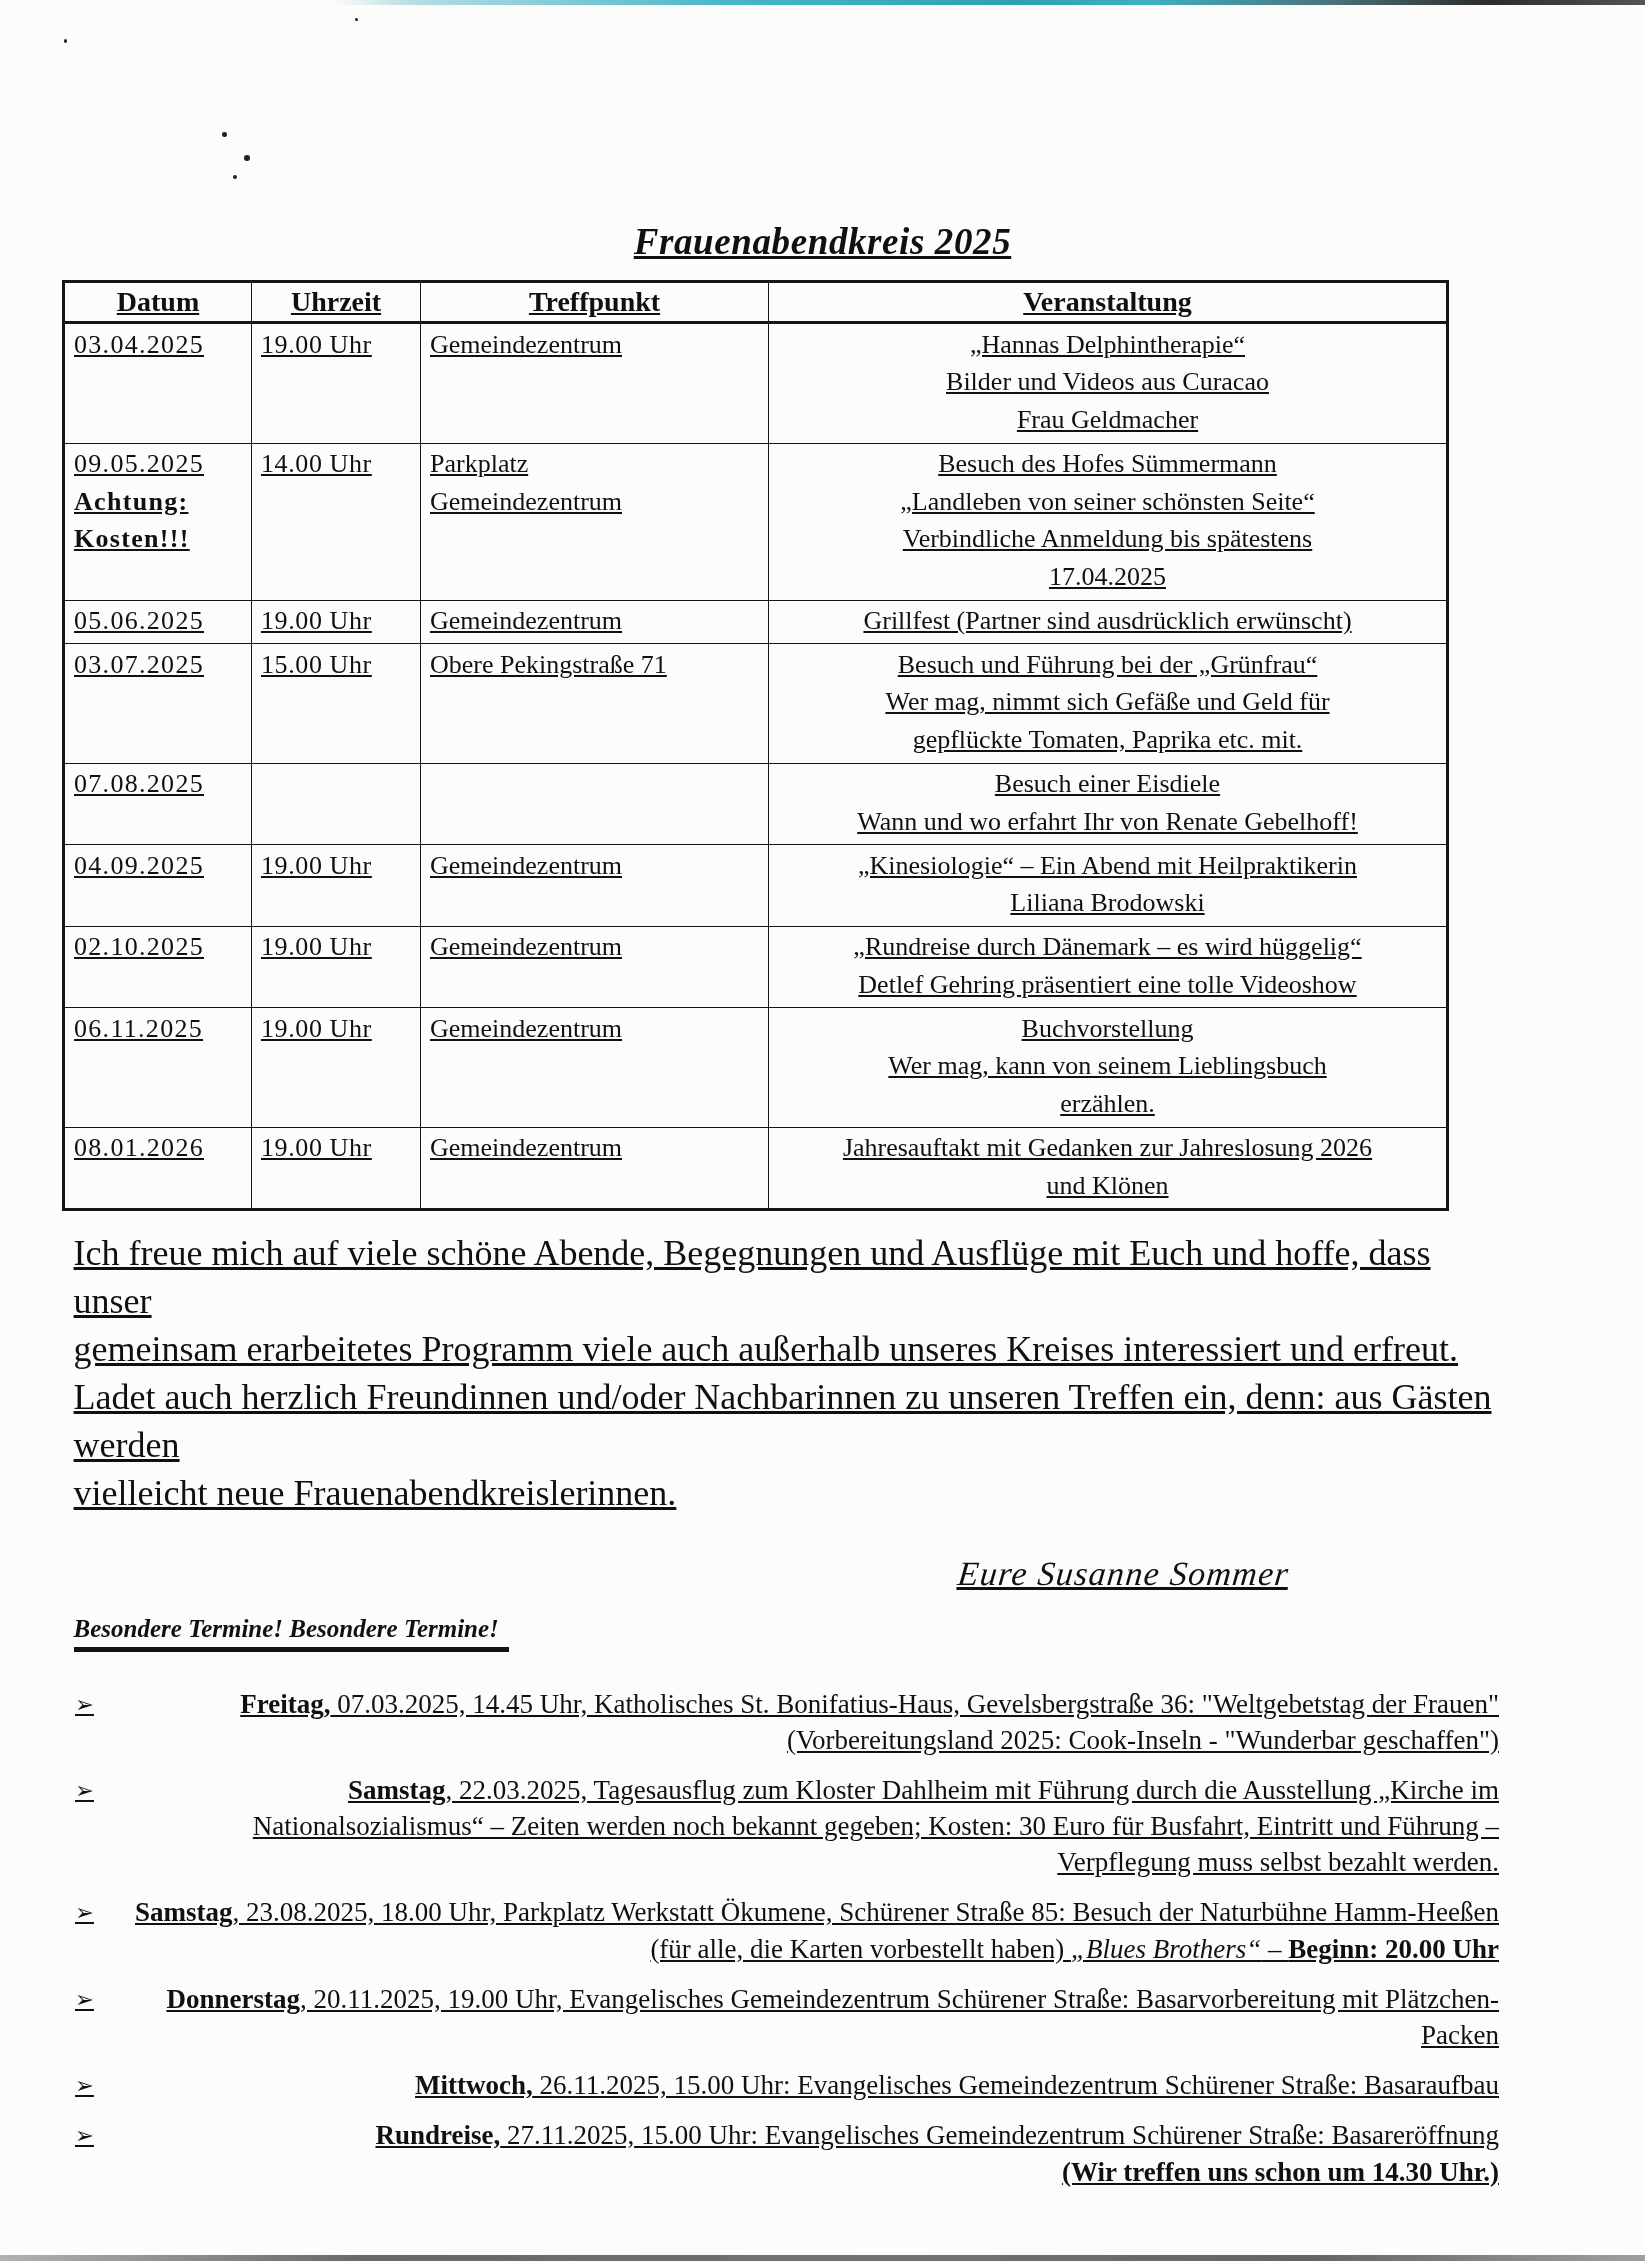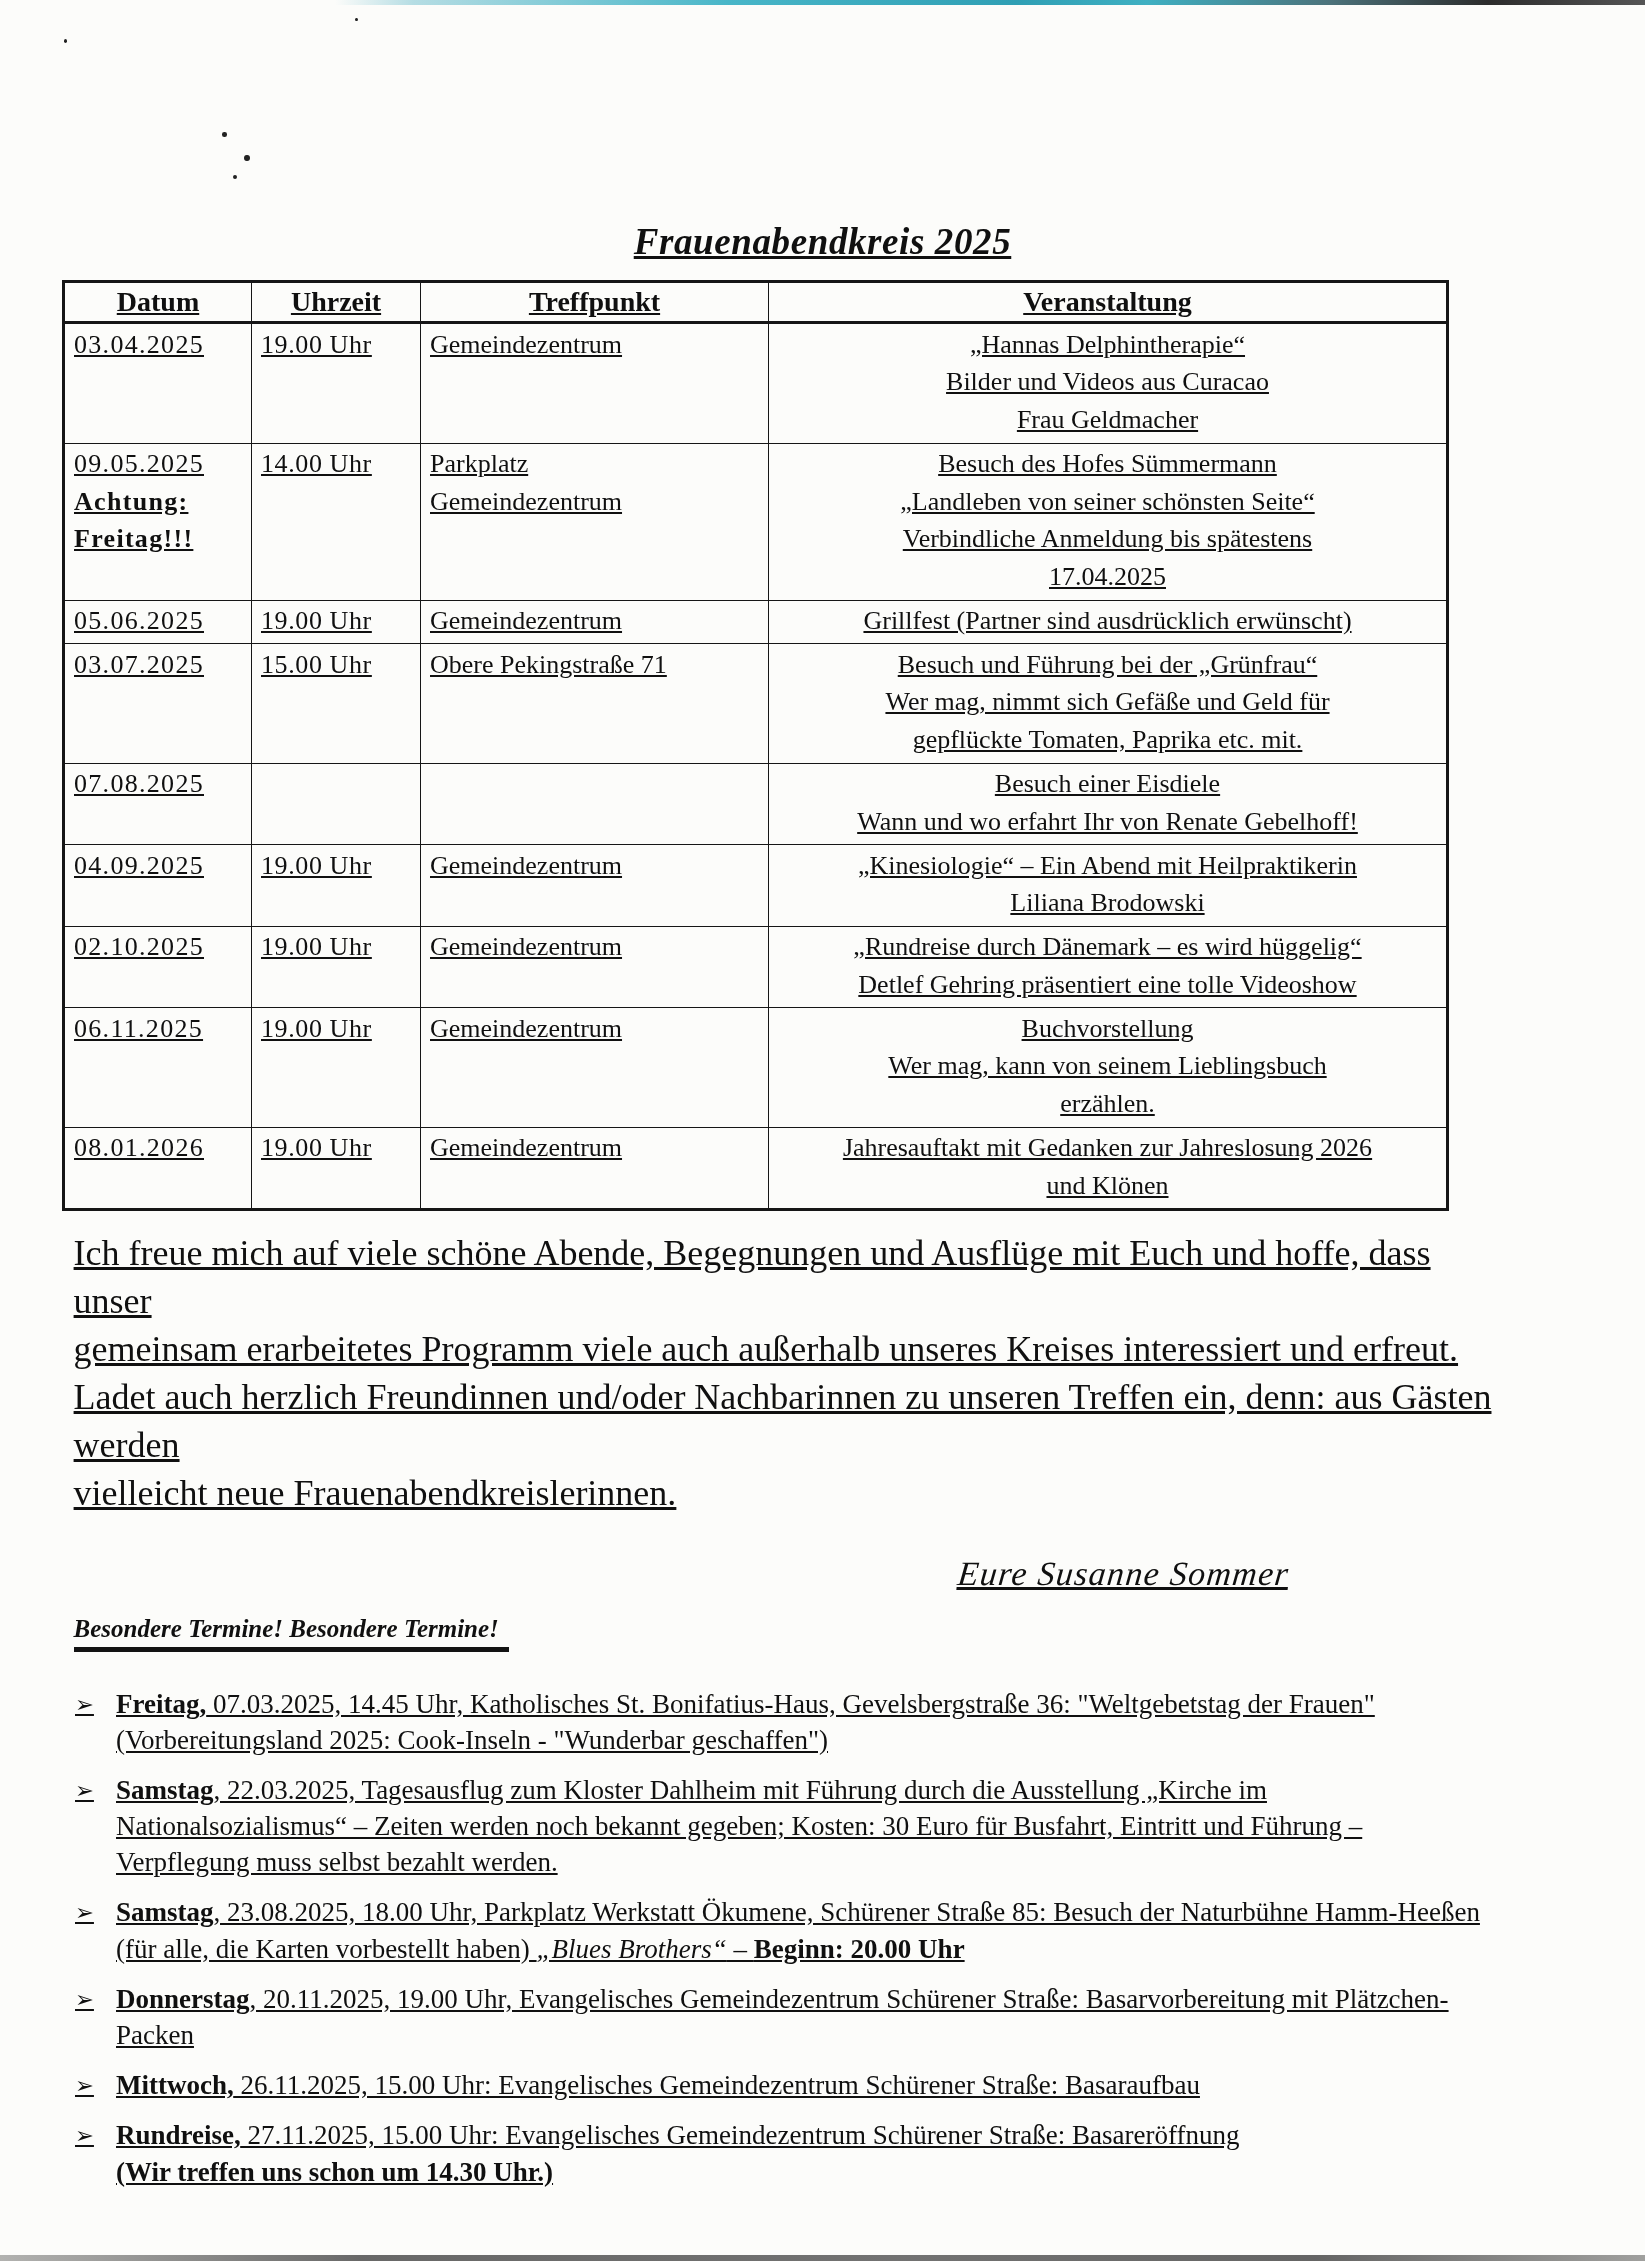--- a/index.html
+++ b/index.html
@@ -40,21 +40,21 @@
   }
   .signature{
     margin-top:37px;margin-left:896px;width:max-content;
     font-size:34px;font-style:italic;letter-spacing:1.3px;transform:skewX(-6deg);
   }
   .special-heading{margin:22px 0 0 11.6px;font-size:25px;font-style:italic;font-weight:bold;}
   .special-heading .underline{display:inline-block;border-bottom:5.2px solid #131313;padding:0 10.3px 3.9px 0;}
   .bullets{margin:34px 0 0 13px;max-width:1444px;}
   .bullet-item{display:flex;margin-bottom:14px;font-size:27px;line-height:1.34;}
   .bullet-item .marker{flex:0 0 41px;font-family:"DejaVu Sans",sans-serif;font-size:22.6px;line-height:1.6;}
-  .bullet-item .btext{flex:1;max-width:1383px;}
+  .bullet-item .btext{flex:1;max-width:1383px;text-align:right;}
 </style>
 </head>
 <body>
 
 <div class="page">
   <div class="scan-strip-top"></div>
 
   <div class="speck" style="left:64px;top:39px;width:3.2px;height:3.9px;"></div>
   <div class="speck" style="left:222px;top:132px;width:4.5px;height:4.5px;"></div>
   <div class="speck" style="left:244px;top:155px;width:5.8px;height:6.4px;"></div>
@@ -91,21 +91,21 @@
             <td class="cell-veranstaltung">
               <div>„Hannas Delphintherapie“</div>
               <div>Bilder und Videos aus Curacao</div>
               <div>Frau Geldmacher</div>
             </td>
           </tr>
           <tr>
             <td class="cell-datum">
               <div>09.05.2025</div>
               <div class="b">Achtung:</div>
-              <div class="b">Freitag!!!</div>
+              <div class="b">Kosten!!!</div>
             </td>
             <td class="cell-uhrzeit">14.00 Uhr</td>
             <td class="cell-treffpunkt">
               <div>Parkplatz</div>
               <div>Gemeindezentrum</div>
             </td>
             <td class="cell-veranstaltung">
               <div>Besuch des Hofes Sümmermann</div>
               <div>„Landleben von seiner schönsten Seite“</div>
               <div>Verbindliche Anmeldung bis spätestens</div>

